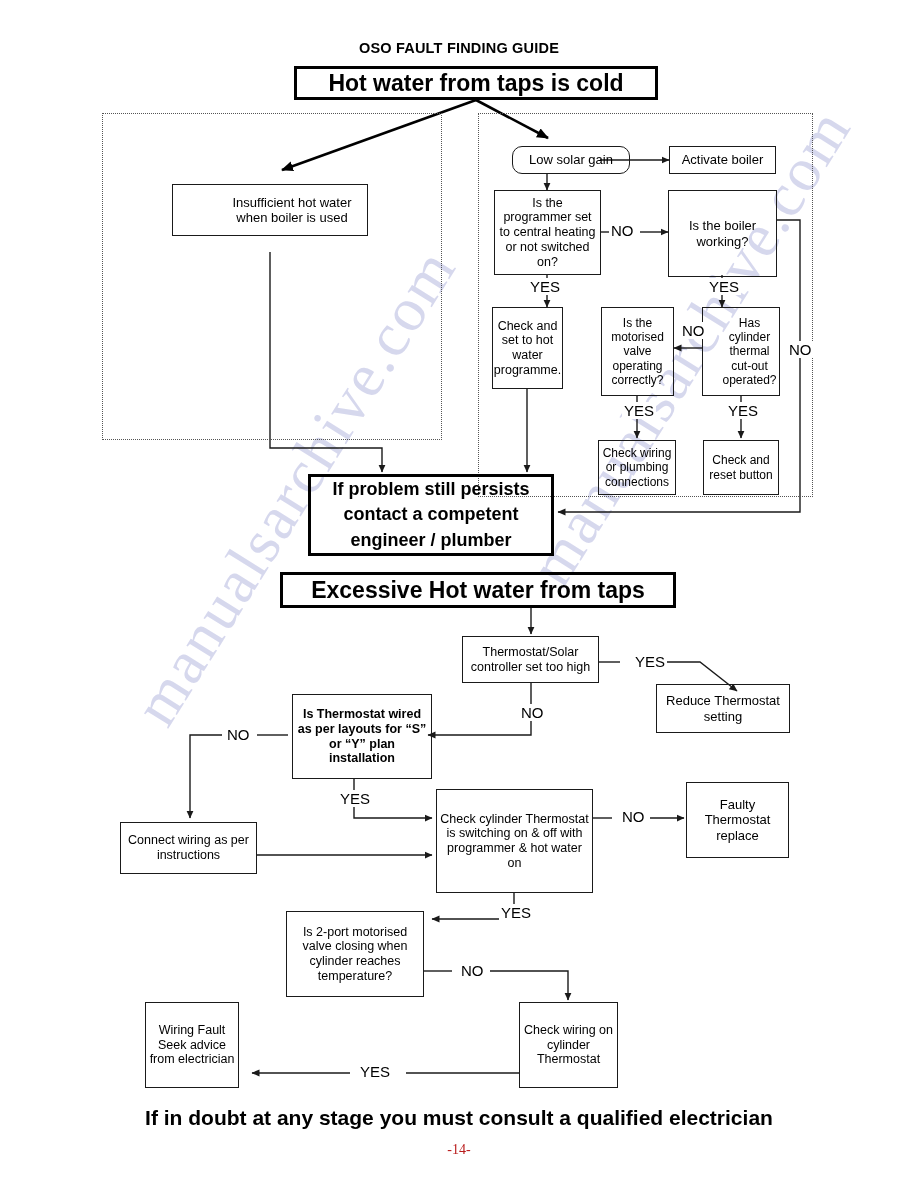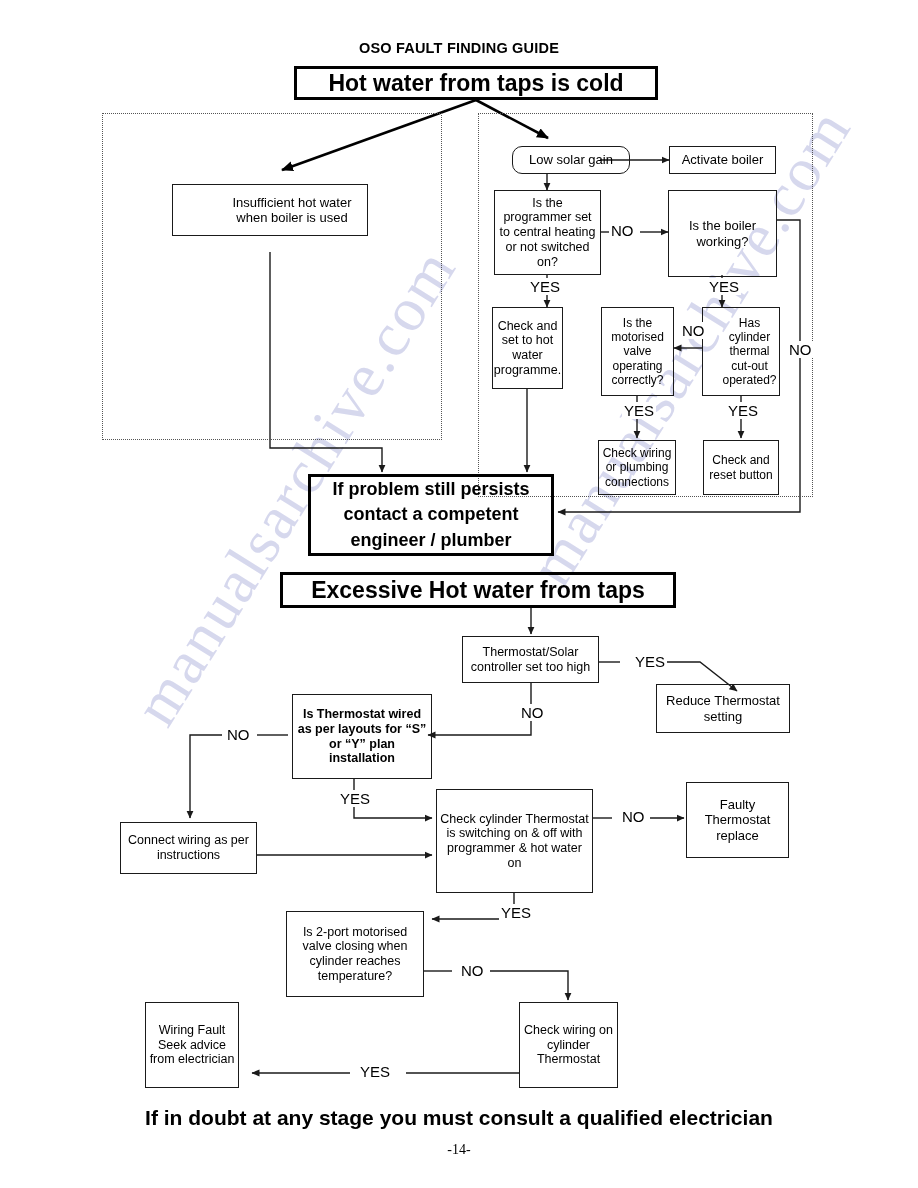--- a/index.html
+++ b/index.html
@@ -95,21 +95,21 @@
     position: absolute;
     box-sizing: border-box;
     border: 1px dotted #555;
     z-index: 1;
   }
   .pagenum {
     position: absolute;
     text-align: center;
     font-size: 14px;
     font-family: "Liberation Serif", serif;
-    color: #000000;
+    color: #b91c1c;
     z-index: 4;
   }
   .ttl {
     position: absolute;
     font-size: 14.5px;
     font-weight: bold;
     letter-spacing: 0.2px;
     z-index: 4;
     text-align: center;
   }

